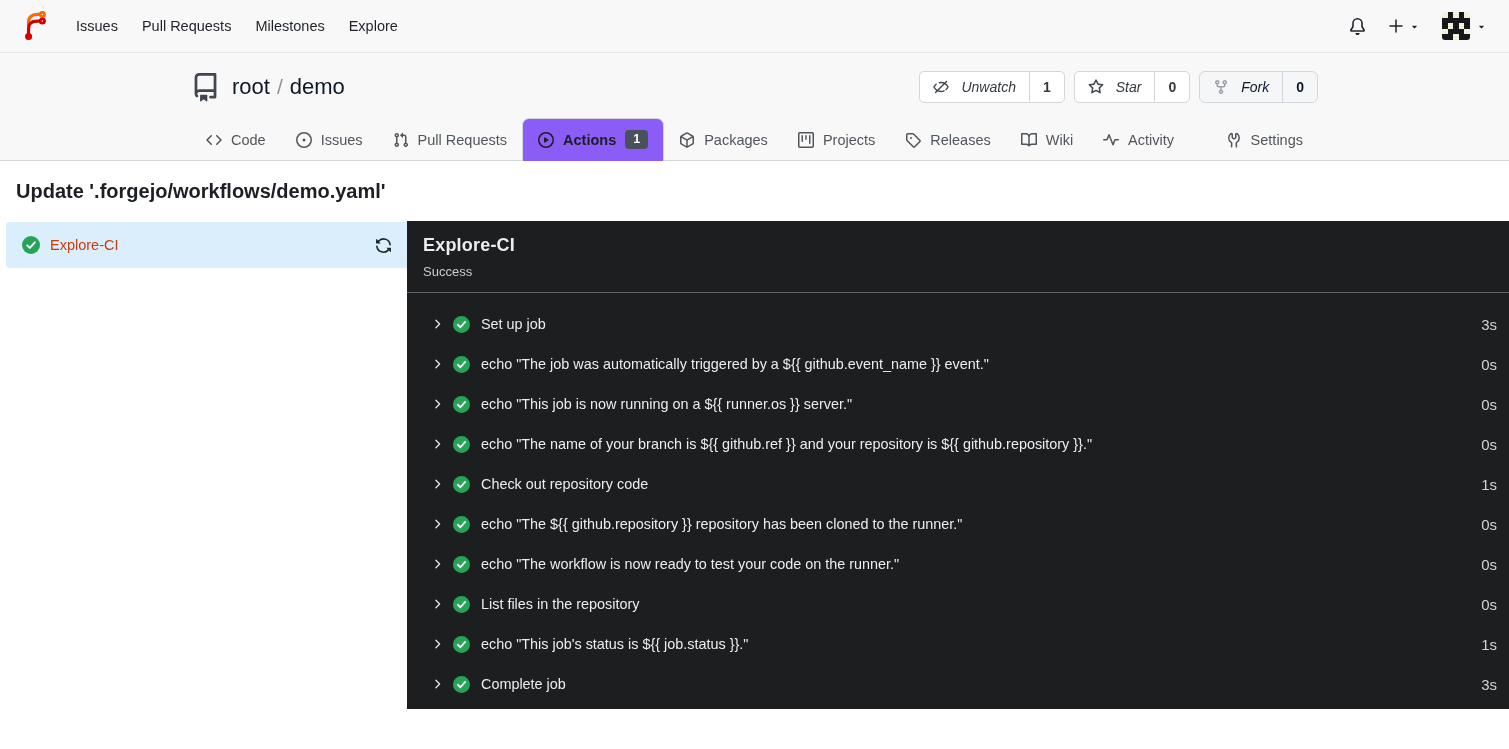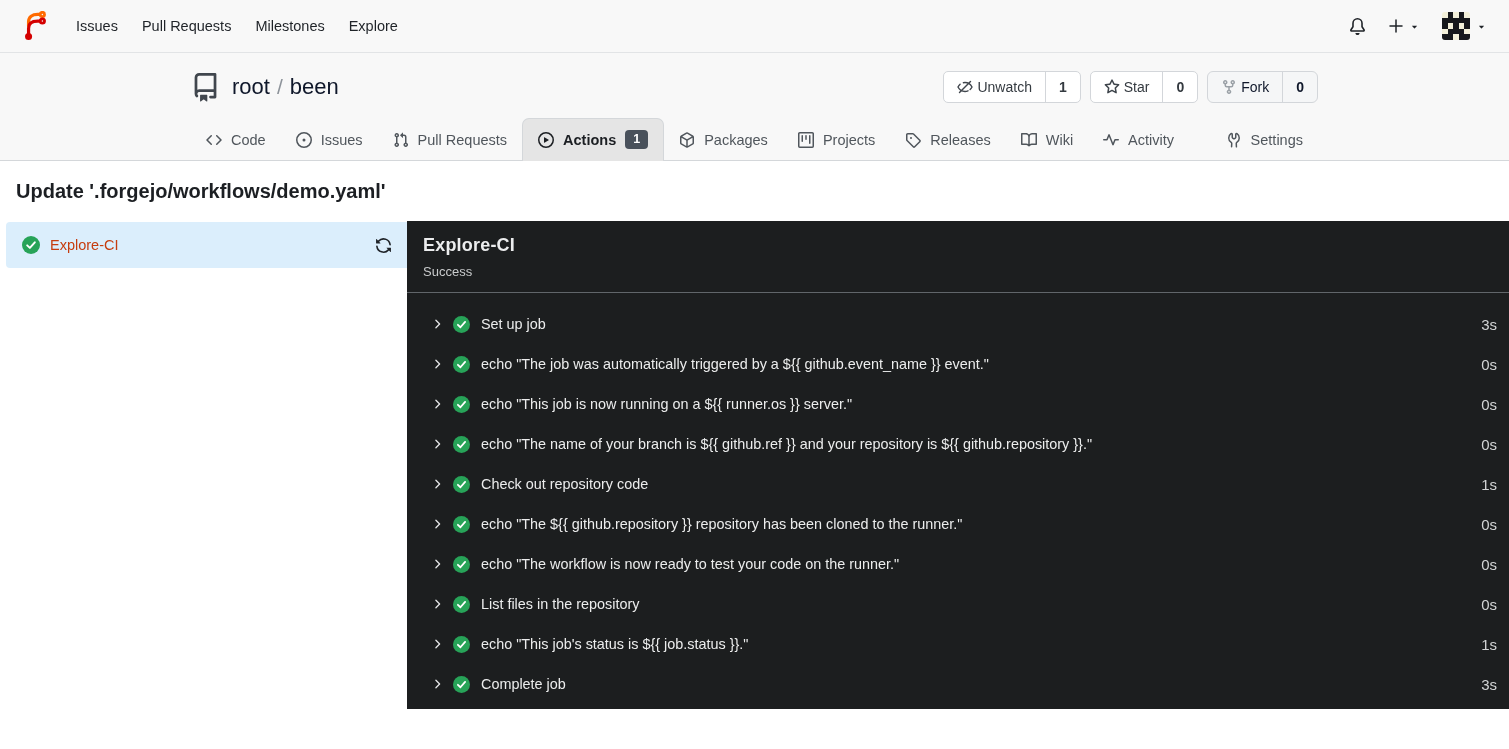--- a/index.html
+++ b/index.html
@@ -22,33 +22,33 @@
   .repo-header { background:#f8f8f8; border-bottom:1px solid #d4d7da; padding-top:18px; }
   .repo-header-inner { width:1127px; margin:0 auto; }
   .repo-title-row { display:flex; align-items:center; margin-bottom:15px; }
   .repo-icon { color:#40464d; margin-right:12px; display:flex; }
   .repo-name { font-size:22px; display:flex; align-items:center; gap:7px; }
   .repo-link { color:#0f172a; cursor:pointer; }
   .repo-sep { color:#8d939a; font-size:21px; }
   .repo-actions { margin-left:auto; display:flex; gap:9px; }
   .btn-group { display:flex; align-items:stretch; border:1px solid #d3d6da; border-radius:5px;
     background:#fff; overflow:hidden; font-size:14px; color:#343a40; cursor:pointer; }
-  .btn-main { padding:7px 13px; display:flex; align-items:center; gap:4px; font-weight:500; }
+  .btn-main { padding:7px 13px; display:flex; align-items:center; gap:12px; font-weight:500;font-style:italic; }
   .btn-count { padding:7px 13px; border-left:1px solid #d3d6da; font-weight:600;
     display:flex; align-items:center; }
   .btn-group.disabled { color:#0f172a; background:#f5f6f7; cursor:default;border-radius:6px; }
   .btn-icon { display:flex; color:#40464d; }
   .btn-group.disabled .btn-icon { color:#9ba1a7; }
 
   
   .tabs { display:flex; align-items:flex-end; }
   .tab { display:flex; align-items:center; gap:9px; padding:11px 15px 12px; font-size:14.5px;
     color:#50565c; cursor:pointer; }
   .tab .tab-icon { display:flex; color:#50565c; }
-  .tab.active { background:#e5e5e5; border:1px solid #d4d7da; border-bottom:none;
+  .tab.active { background:#8b5cf6; border:1px solid #d4d7da; border-bottom:none;
     border-radius:7px 7px 0 0; margin-bottom:-1px; color:#1c1f23; font-weight:700; }
   .tab.active .tab-icon { color:#1c1f23; }
   .tab-badge { background:#49515b; color:#fff; font-size:12.5px; font-weight:600;
     border-radius:4px; padding:2px 8px; line-height:15px; }
   .tab-settings { margin-left:auto; }
 
   
   .run-title { font-size:20px; color:#1c1f23; padding:16px; line-height:28px; }
 
   
@@ -141,21 +141,21 @@
   <div class="repo-header-inner">
     <div class="repo-title-row">
       <span class="repo-icon">
         <svg width="29" height="29" viewBox="0 0 16 16" fill="currentColor">
             <path d="M2 2.5A2.5 2.5 0 0 1 4.5 0h8.75a.75.75 0 0 1 .75.75v12.5a.75.75 0 0 1-.75.75h-2.5a.75.75 0 0 1 0-1.5h1.75v-2h-8a1 1 0 0 0-.714 1.7.75.75 0 1 1-1.072 1.05A2.495 2.495 0 0 1 2 11.5Zm10.5-1h-8a1 1 0 0 0-1 1v6.708A2.486 2.486 0 0 1 4.5 9h8ZM5 12.25a.25.25 0 0 1 .25-.25h3.5a.25.25 0 0 1 .25.25v3.25a.25.25 0 0 1-.4.2l-1.45-1.087a.249.249 0 0 0-.3 0L5.4 15.7a.25.25 0 0 1-.4-.2Z"></path>
           </svg>
       </span>
       <span class="repo-name">
         <a class="repo-link">root</a>
         <span class="repo-sep">/</span>
-        <a class="repo-link">been</a>
+        <a class="repo-link">demo</a>
       </span>
       <div class="repo-actions">
         <div class="btn-group">
           <span class="btn-main">
             <span class="btn-icon">
               <svg width="16" height="16" viewBox="0 0 16 16" fill="none" stroke="currentColor" stroke-width="1.4" stroke-linecap="round">
                 <path d="M3.1 5.3C1.9 6.4 1.2 7.6 1 8c.5 1 2.8 4.5 7 4.5 1.1 0 2.1-.25 3-.65M6.4 3.7C6.9 3.6 7.4 3.5 8 3.5c4.2 0 6.5 3.5 7 4.5-.2.4-.8 1.5-1.9 2.5"></path>
                 <path d="M2.5 13.5 13.5 2.5"></path>
               </svg>
             </span>

